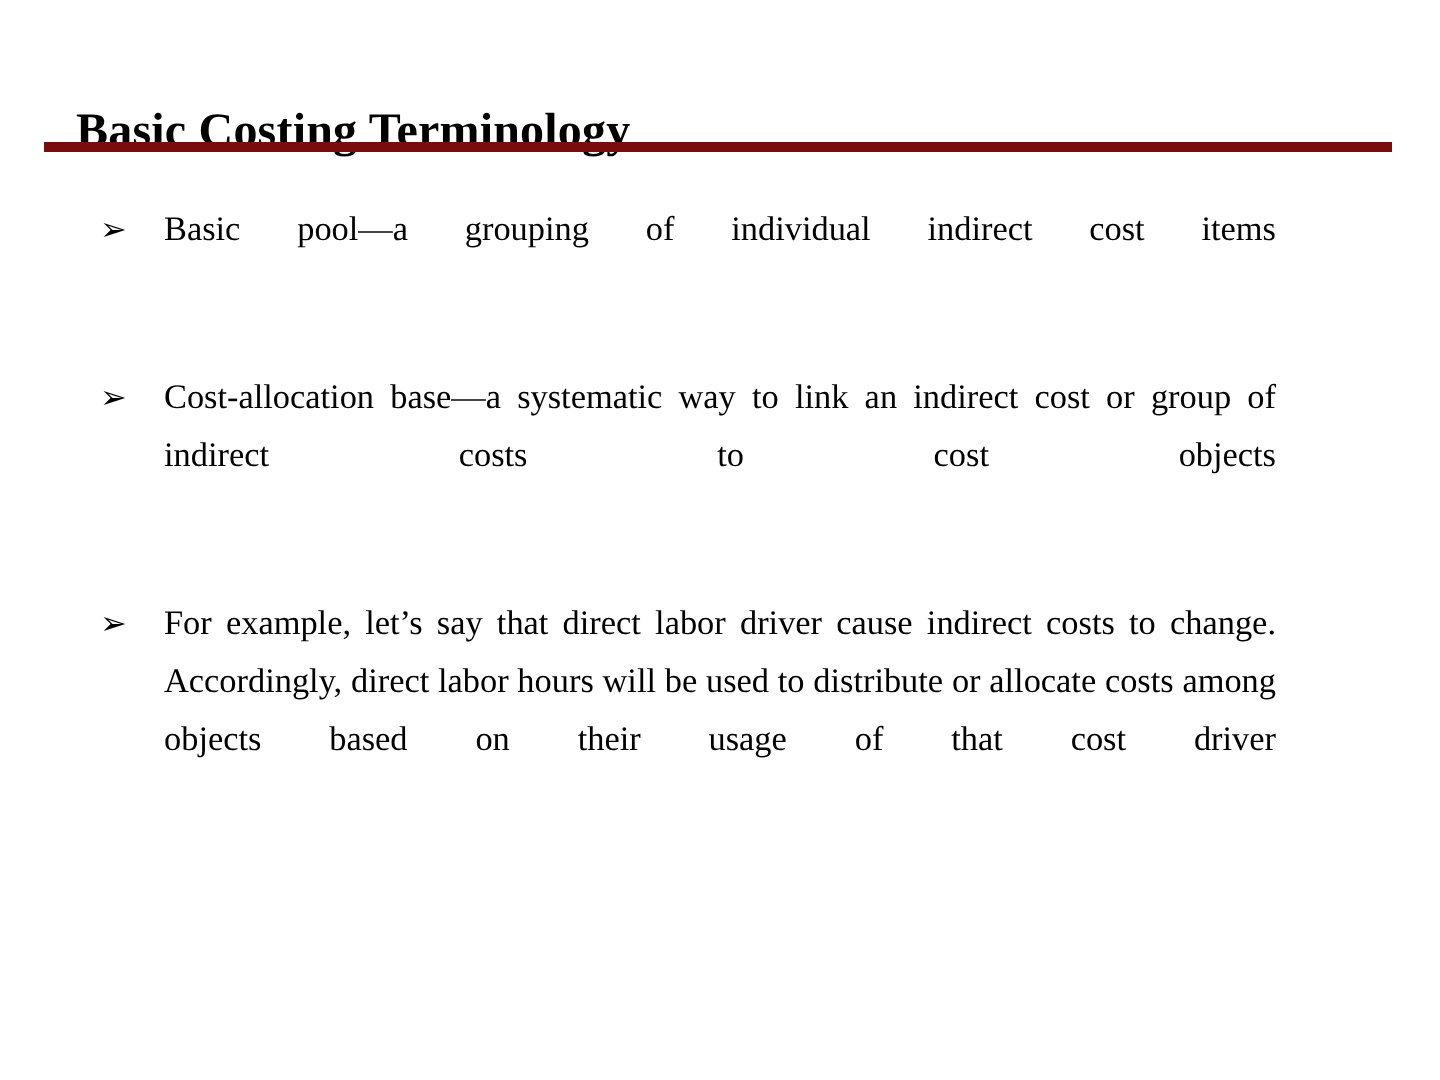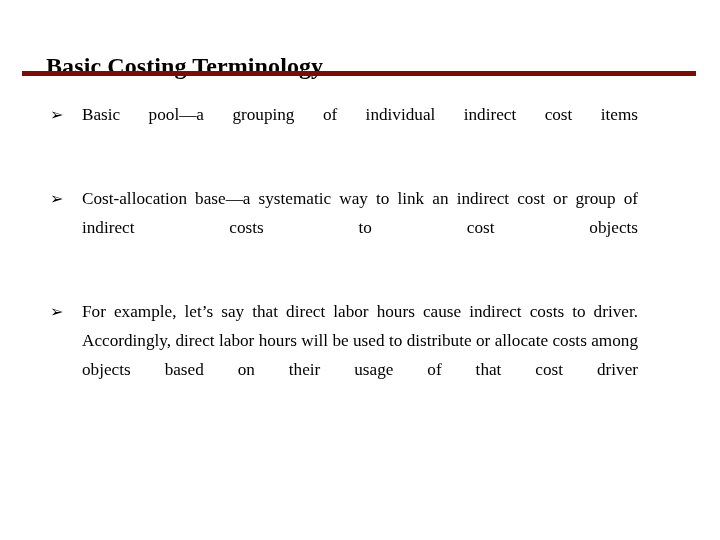--- a/index.html
+++ b/index.html
@@ -19,21 +19,21 @@
     position: absolute;
     inset: 0;
     width: 720px;
     height: 540px;
     background: #ffffff;
   }
 
   
   .slide-title {
     position: absolute;
-    left: 46px;
+    left: 38px;
     top: 36px;
     font-family: "Liberation Serif", "DejaVu Serif", serif;
     font-size: 24px;
     font-weight: bold;
     color: #000000;
     letter-spacing: 0.1px;
     line-height: 29px;
     white-space: nowrap;
   }
 
@@ -125,20 +125,20 @@
       <span class="bullet-text">Basic pool—a grouping of individual indirect cost items</span>
     </li>
 
     <li class="bullet-item">
       <span class="bullet-marker">➢</span>
       <span class="bullet-text">Cost-allocation base—a systematic way to link an indirect cost or group of indirect costs to cost objects</span>
     </li>
 
     <li class="bullet-item">
       <span class="bullet-marker">➢</span>
-      <span class="bullet-text">For example, let’s say that direct labor hours cause indirect costs to driver.  Accordingly, direct labor hours will be used to distribute or allocate costs among objects based on their usage of that cost driver</span>
+      <span class="bullet-text">For example, let’s say that direct labor driver cause indirect costs to change.  Accordingly, direct labor hours will be used to distribute or allocate costs among objects based on their usage of that cost driver</span>
     </li>
 
   </ul>
 
   <div class="slide-number">1-4</div>
 
 </div>
 
 </body></html>

